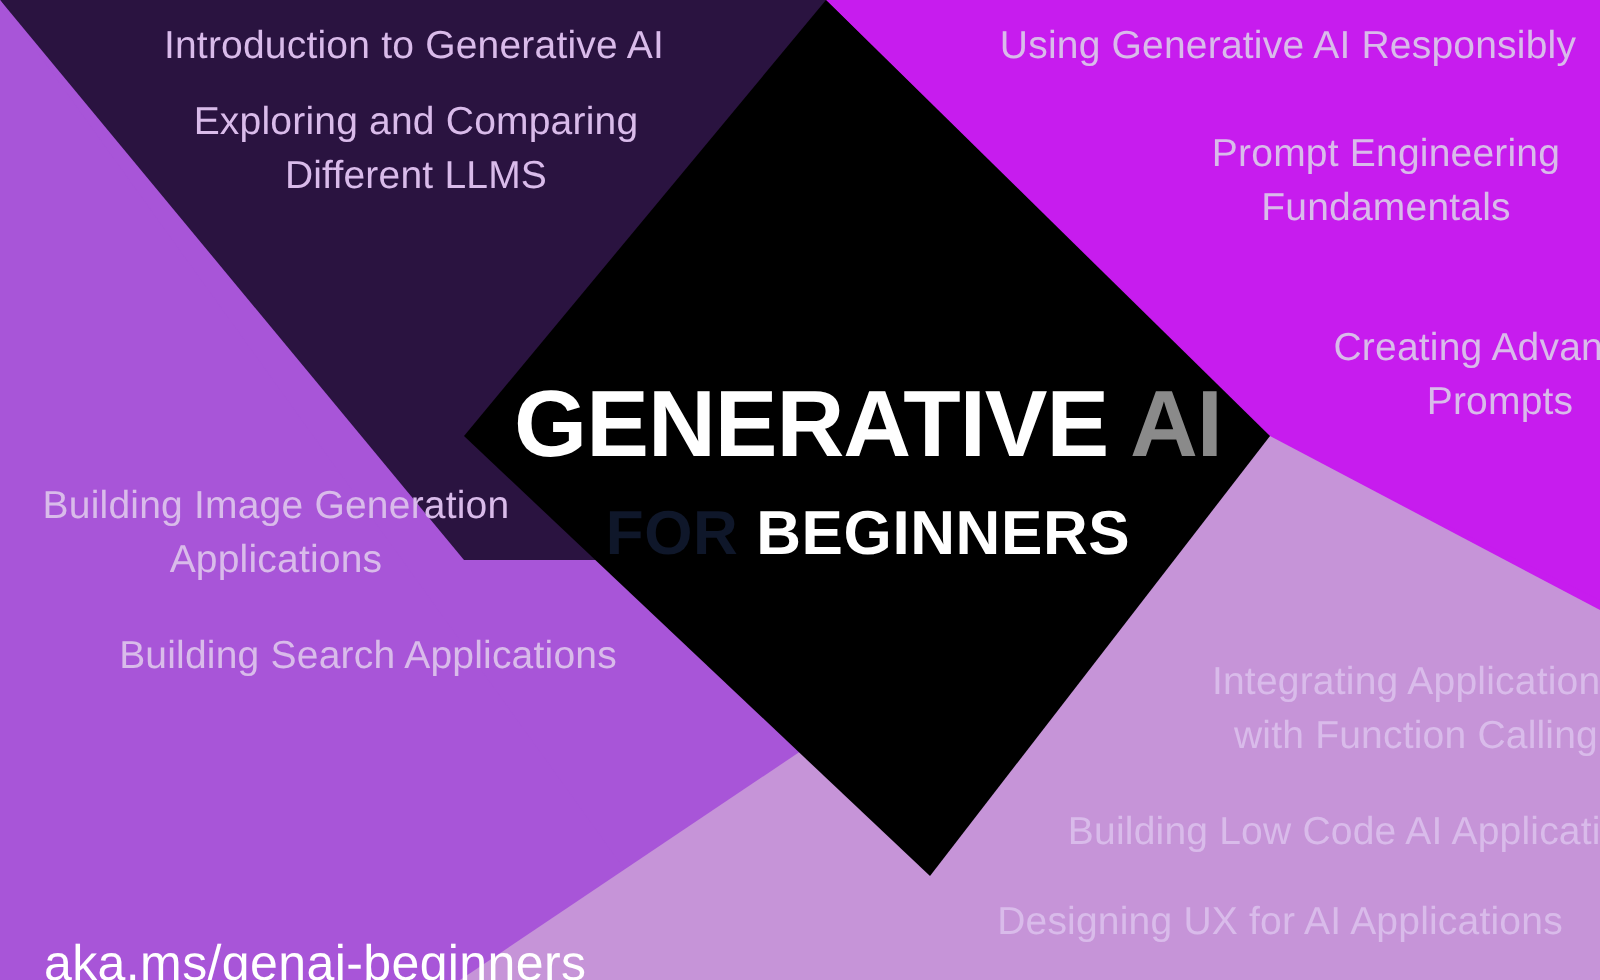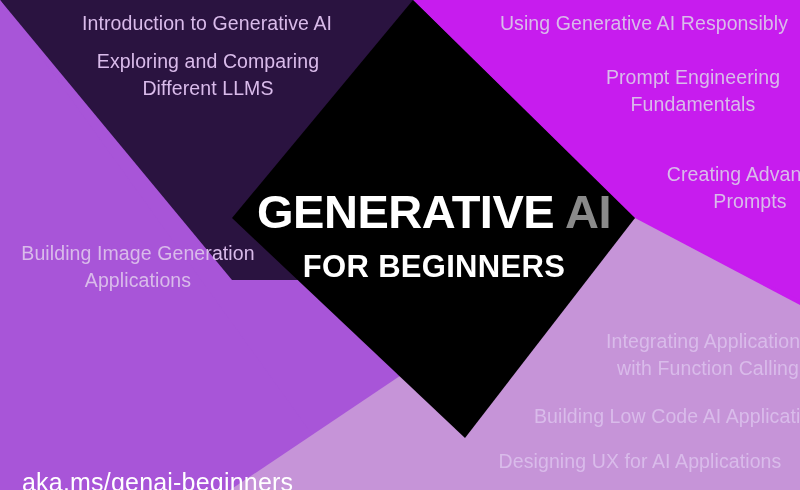--- a/index.html
+++ b/index.html
@@ -56,21 +56,21 @@
   #title-main .dim { color: #8A8A8A; }
   #title-sub {
     margin-top: 12px;
     font-size: 31px;
     line-height: 34px;
     font-weight: 700;
     letter-spacing: 0.3px;
     color: #FFFFFF;
     white-space: nowrap;
   }
-  #title-sub .dim { color: #ffffff; }
+  #title-sub .dim { color: #0f172a; }
 
   
   #url {
     position: absolute;
     left: 22px;
     top: 444px;
     font-size: 25px;
     line-height: 30px;
     font-weight: 400;
     color: #ffffff;
@@ -111,20 +111,21 @@
 
   <div class="label ctr" style="left:570px; top:64px; width:246px;">Prompt Engineering
 Fundamentals</div>
 
   <div class="label ctr" style="left:652px; top:161px; width:196px;">Creating Advanced
 Prompts</div>
 
   <div class="label ctr" style="left:-6px; top:240px; width:288px;">Building Image Generation
 Applications</div>
 
+  <div class="label ctr" style="left:24px; top:315px; width:320px;">Building Search Applications</div>
 
 
   <div class="label ctr" style="left:576px; top:328px; width:264px;">Integrating Applications
 with Function Calling</div>
 
   <div class="label ctr" style="left:518px; top:403px; width:330px;">Building Low Code AI Applications</div>
 
   <div class="label ctr" style="left:474px; top:448px; width:332px;">Designing UX for AI Applications</div>
 
   <div id="title-block">

